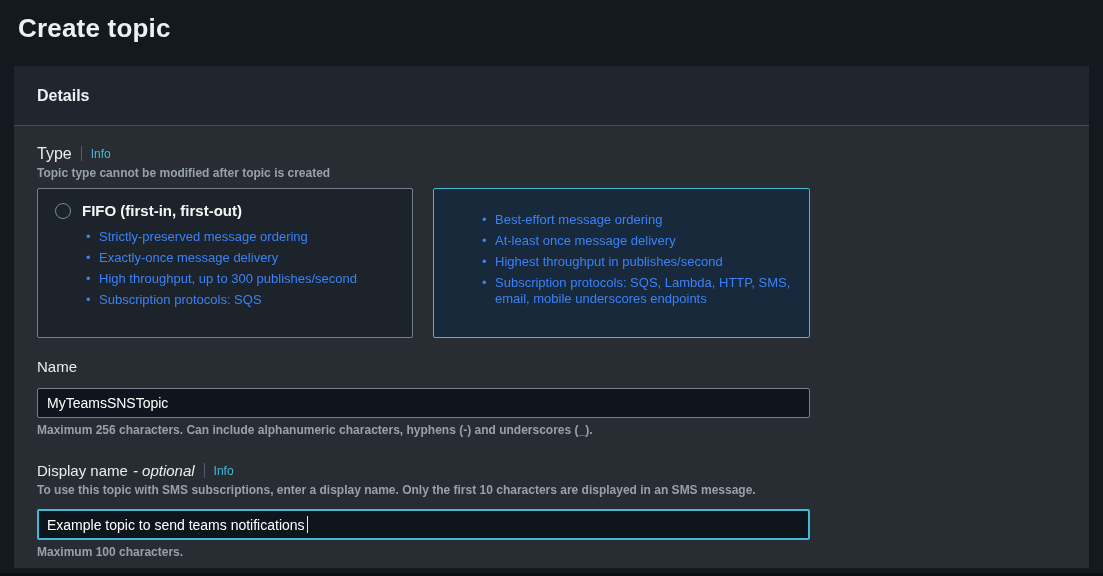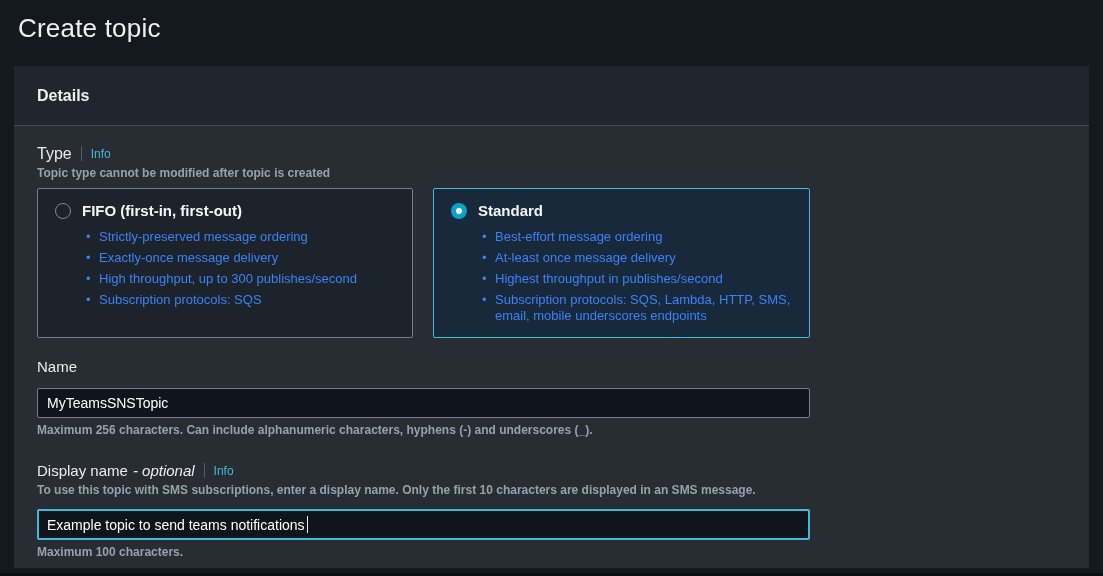--- a/index.html
+++ b/index.html
@@ -8,21 +8,21 @@
     width: 1103px; height: 576px;
     background: #141920;
     font-family: "Liberation Sans", sans-serif;
     overflow: hidden;
     position: relative;
   }
   .page-title {
     margin: 0;
     padding: 13px 0 0 18px;
     font-size: 26px;
-    font-weight: 400;
+    font-weight: 700;
     line-height: 30px;
     color: #eef1f1;
     letter-spacing: 0.2px;
   }
   .panel {
     margin: 23px 14px 0 14px;
     width: 1075px;
     height: 502px;
     background: #282c33;
     overflow: hidden;
@@ -224,24 +224,20 @@
           </div>
           <ul class="tile-bullets">
             <li>Strictly-preserved message ordering</li>
             <li>Exactly-once message delivery</li>
             <li>High throughput, up to 300 publishes/second</li>
             <li>Subscription protocols: SQS</li>
           </ul>
         </div>
 
         <div class="tile selected">
-          <div class="tile-title">
-            <span class="radio checked"></span>
-            <span class="tile-label">Standard</span>
-          </div>
           <ul class="tile-bullets">
             <li>Best-effort message ordering</li>
             <li>At-least once message delivery</li>
             <li>Highest throughput in publishes/second</li>
             <li>Subscription protocols: SQS, Lambda, HTTP, SMS, email, mobile underscores endpoints</li>
           </ul>
         </div>
       </div>
     </div>
 

